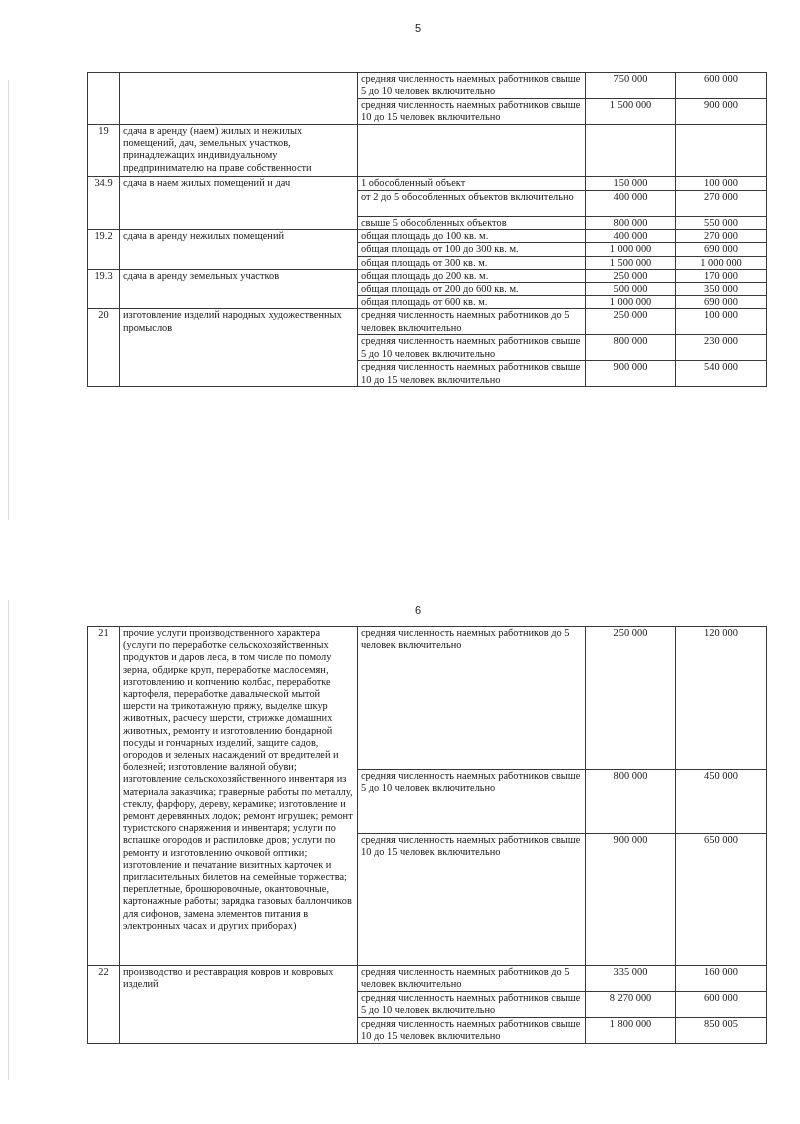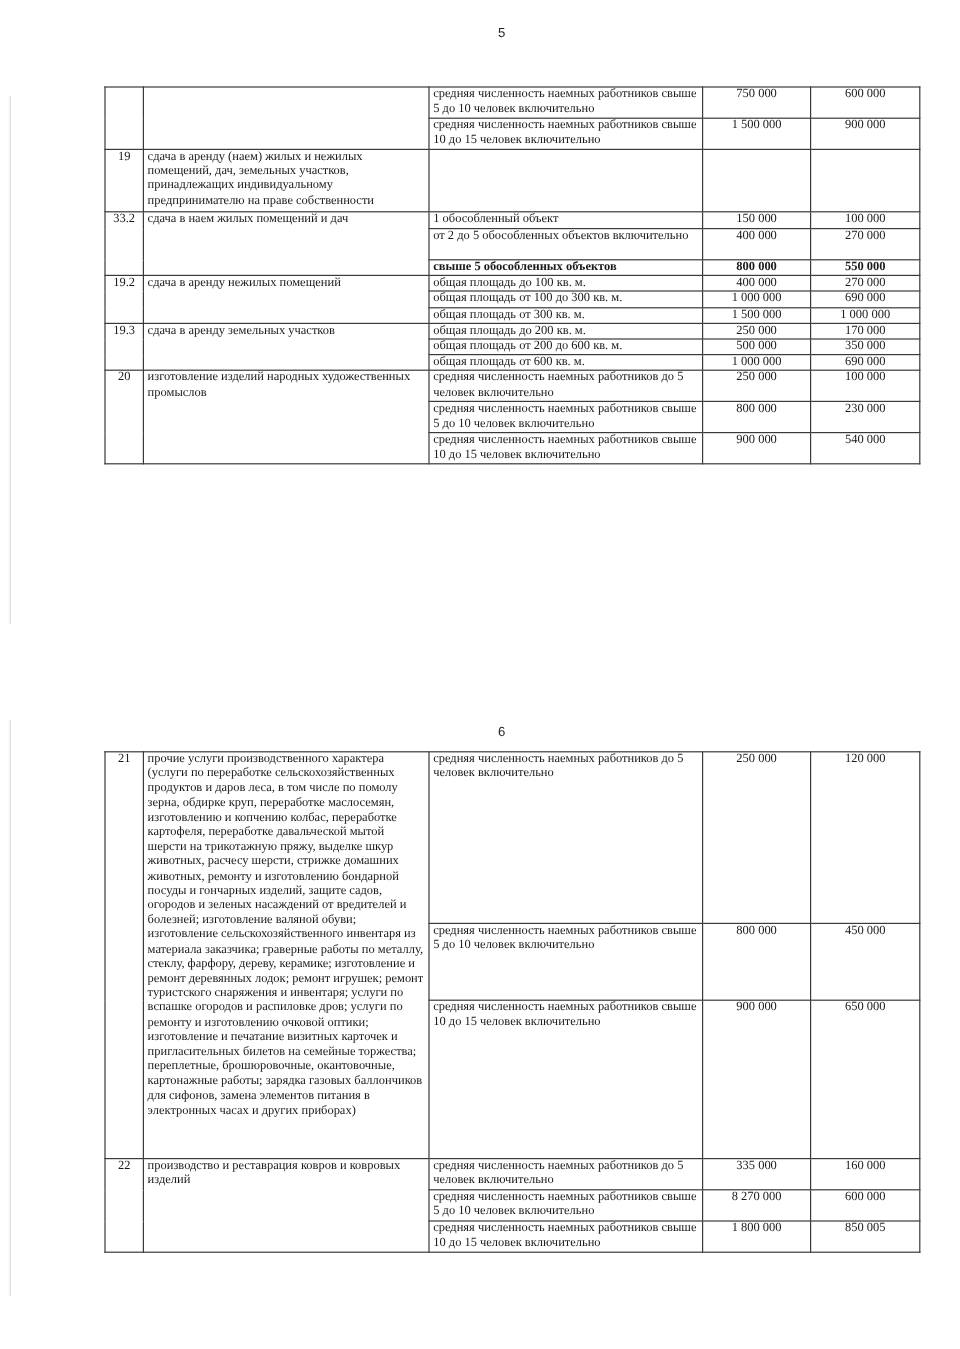--- a/index.html
+++ b/index.html
@@ -68,32 +68,32 @@
       <td class="val">900 000</td>
     </tr>
     <tr style="height:52px;">
       <td class="num">19</td>
       <td>сдача в аренду (наем) жилых и нежилых помещений, дач, земельных участков, принадлежащих индивидуальному предпринимателю на праве собственности</td>
       <td class="cond"></td>
       <td class="val"></td>
       <td class="val"></td>
     </tr>
     <tr style="height:14px;">
-      <td class="num" rowspan="3">33.2</td>
+      <td class="num" rowspan="3">34.9</td>
       <td rowspan="3">сдача в наем жилых помещений и дач</td>
       <td class="cond">1 обособленный объект</td>
       <td class="val">150 000</td>
       <td class="val">100 000</td>
     </tr>
     <tr style="height:26px;">
       <td class="cond">от 2 до 5 обособленных объектов включительно</td>
       <td class="val">400 000</td>
       <td class="val">270 000</td>
     </tr>
-    <tr style="height:13px;font-weight:bold;">
+    <tr style="height:13px;">
       <td class="cond">свыше 5 обособленных объектов</td>
       <td class="val">800 000</td>
       <td class="val">550 000</td>
     </tr>
     <tr style="height:13px;">
       <td class="num" rowspan="3">19.2</td>
       <td rowspan="3">сдача в аренду нежилых помещений</td>
       <td class="cond">общая площадь до 100 кв. м.</td>
       <td class="val">400 000</td>
       <td class="val">270 000</td>

